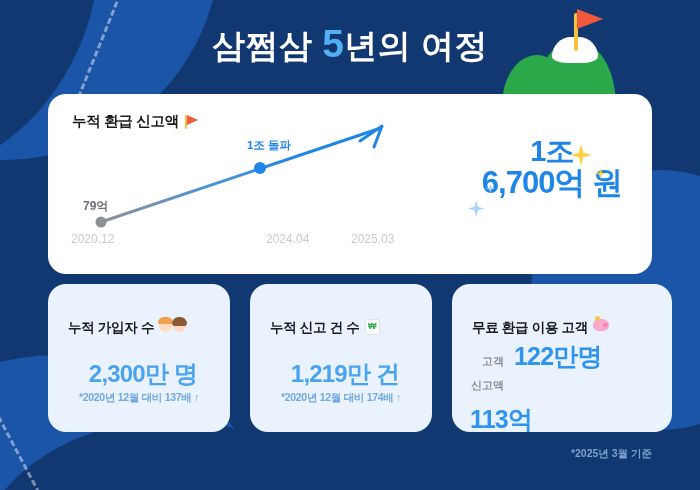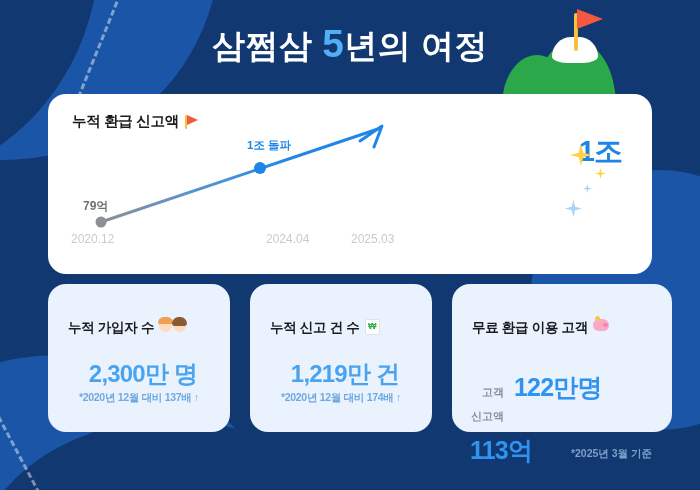--- a/index.html
+++ b/index.html
@@ -214,21 +214,21 @@
   }
   .sm-note {
     position:absolute; left:0; right:0; top:107px;
     text-align:center;
     font-size: 10.5px; font-weight:700; color:#6fa9e0;
     letter-spacing:-0.3px;
   }
 
   .row3 {
     position:absolute; left:18px;
-    display:flex; align-items:baseline; gap:10px;margin-top:31px;
+    display:flex; align-items:baseline; gap:10px;
   }
   .r-a { top: 56px; }
   .r-b { top: 94px; flex-direction: column; }
   .row3 .k { font-size:11px; color:#8a9099; font-weight:700; width:34px; text-align:right; }
   .row3 .v { font-size:25px; font-weight:800; color:#2f93f0; letter-spacing:-0.8px; }
 
   .people { display:inline-flex; gap:1px; }
   .head {
     width:13px;height:13px;border-radius:50%;
     background:#ffd9c0; position:relative; display:inline-block;
@@ -324,20 +324,21 @@
       <div class="pt-label" style="left:35px; top:92px;margin-top:12px;">79억</div>
       <div class="pt-label blue" style="left:183px; top:44px;margin-left:16px;">1조 돌파</div>
 
       <div class="x-label" style="left:23px;  top:138px;">2020.12</div>
       <div class="x-label" style="left:218px; top:138px;">2024.04</div>
       <div class="x-label" style="left:303px; top:138px;">2025.03</div>
     </div>
 
     <div class="bigstat">
       <div class="l1">1조</div>
+      <div class="l2">6,700억 원</div>
       <span class="spark sp1"></span>
       <span class="spark sp2"></span>
       <span class="spark sp3"></span>
       <span class="spark sp4"></span>
     </div>
   </div>
 
   <div class="card card-sm c1">
     <div class="sm-label">
       <span>누적 가입자 수</span>

